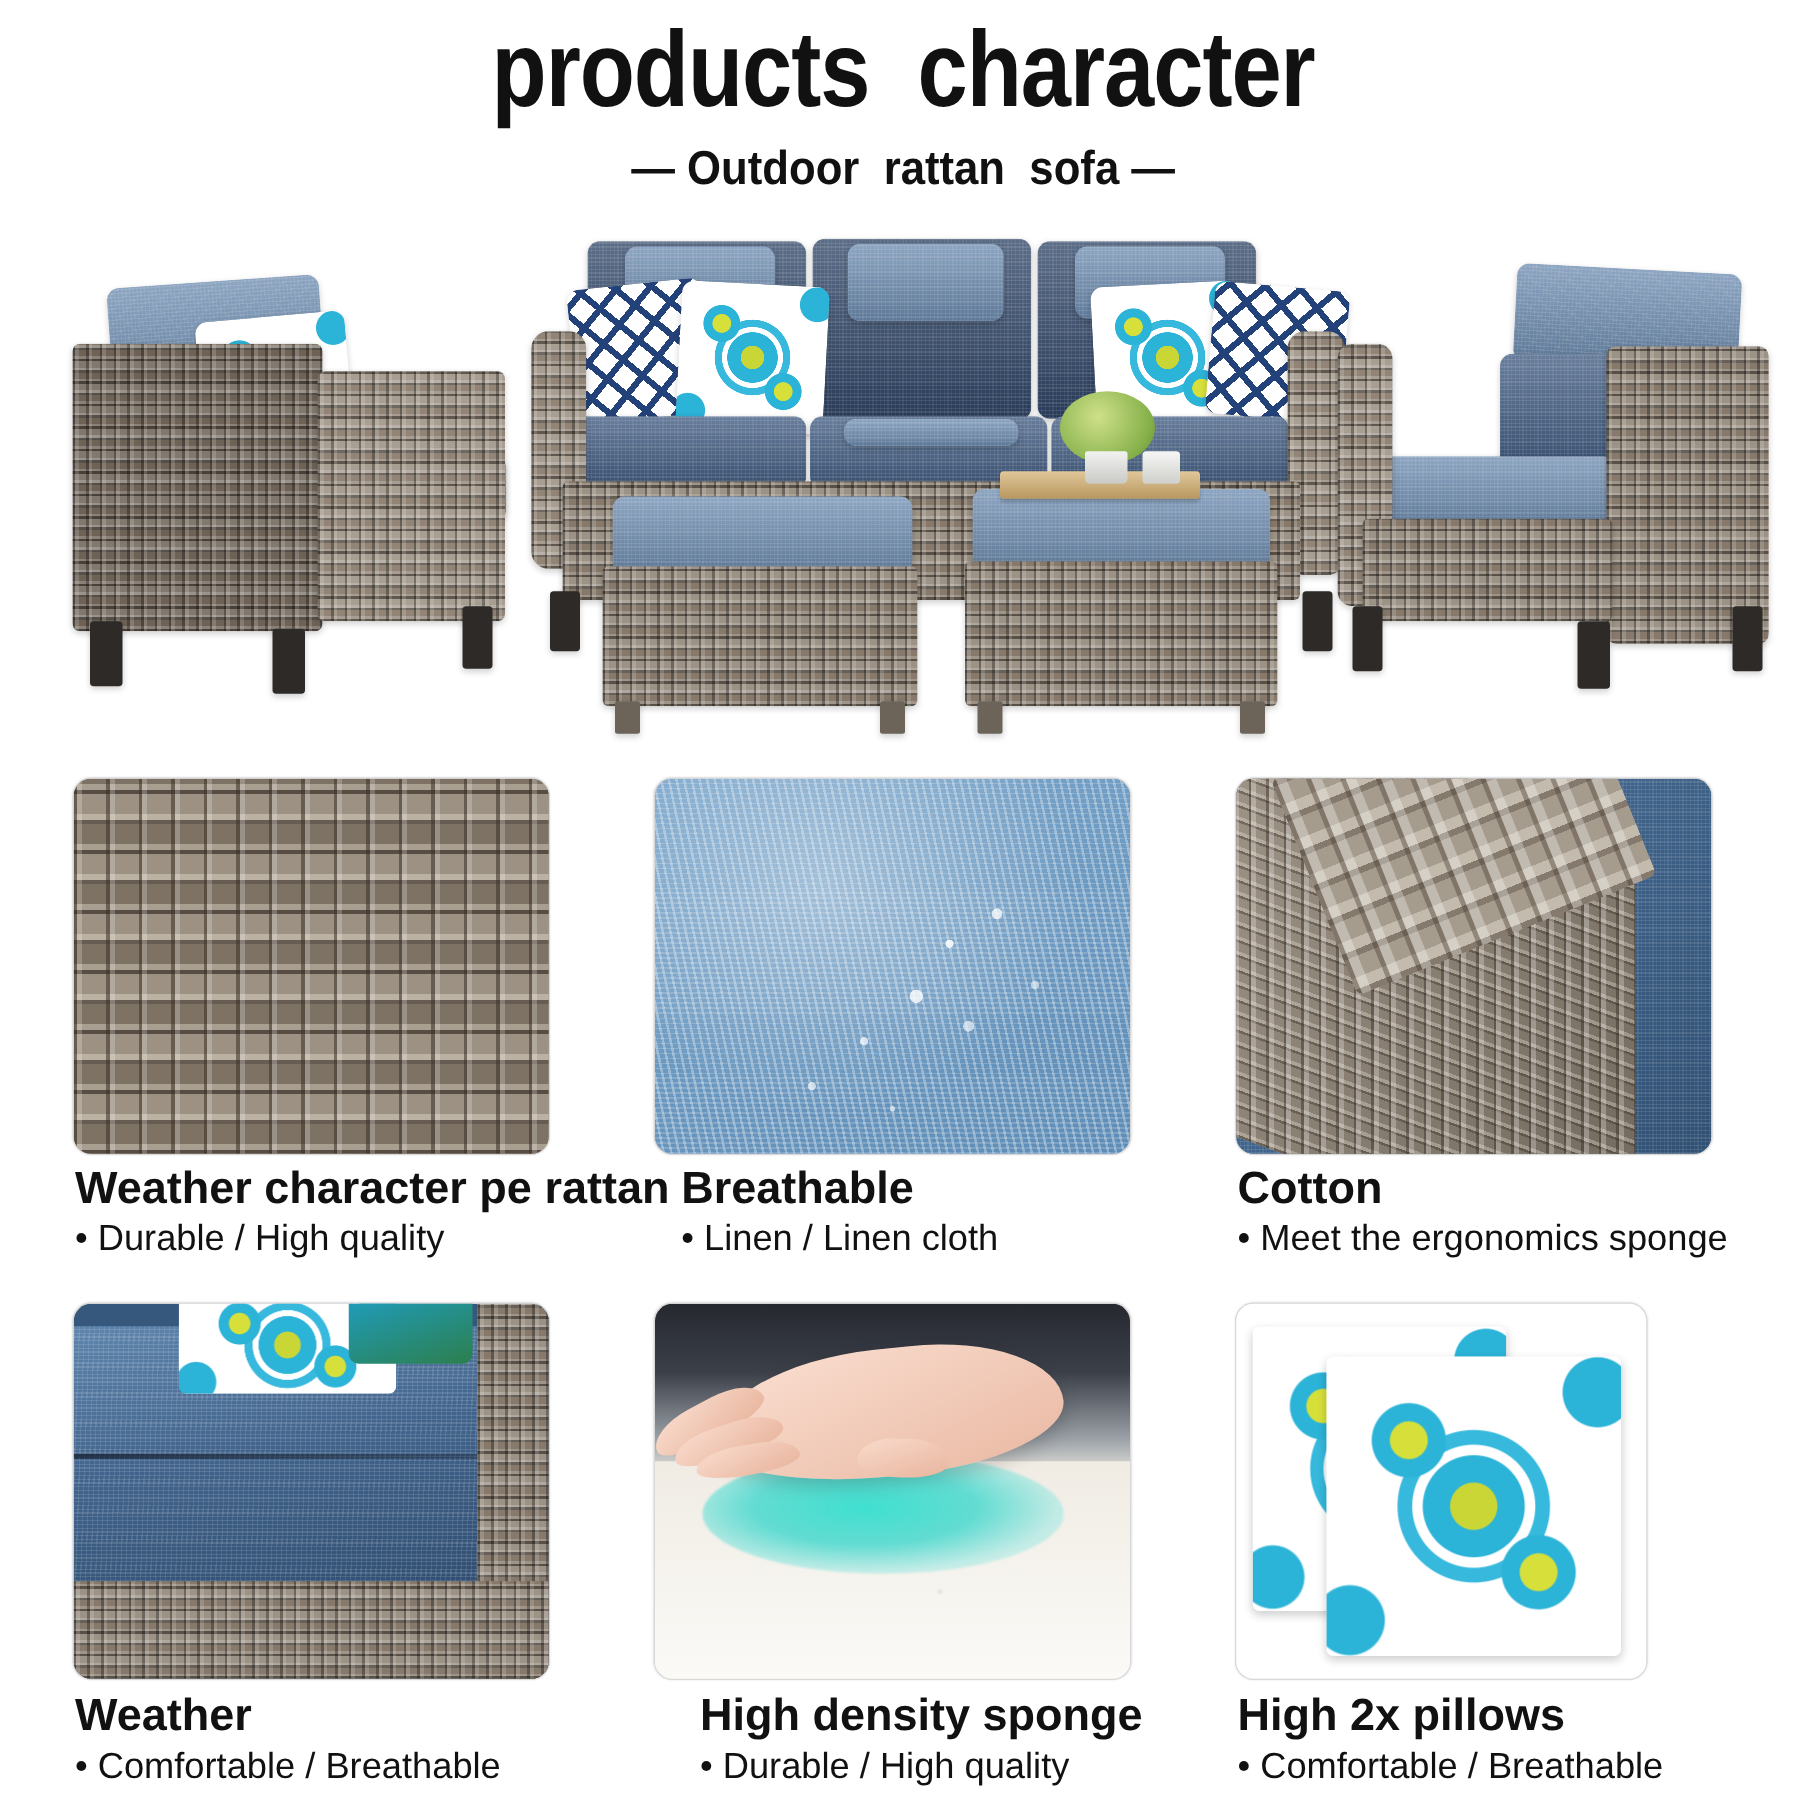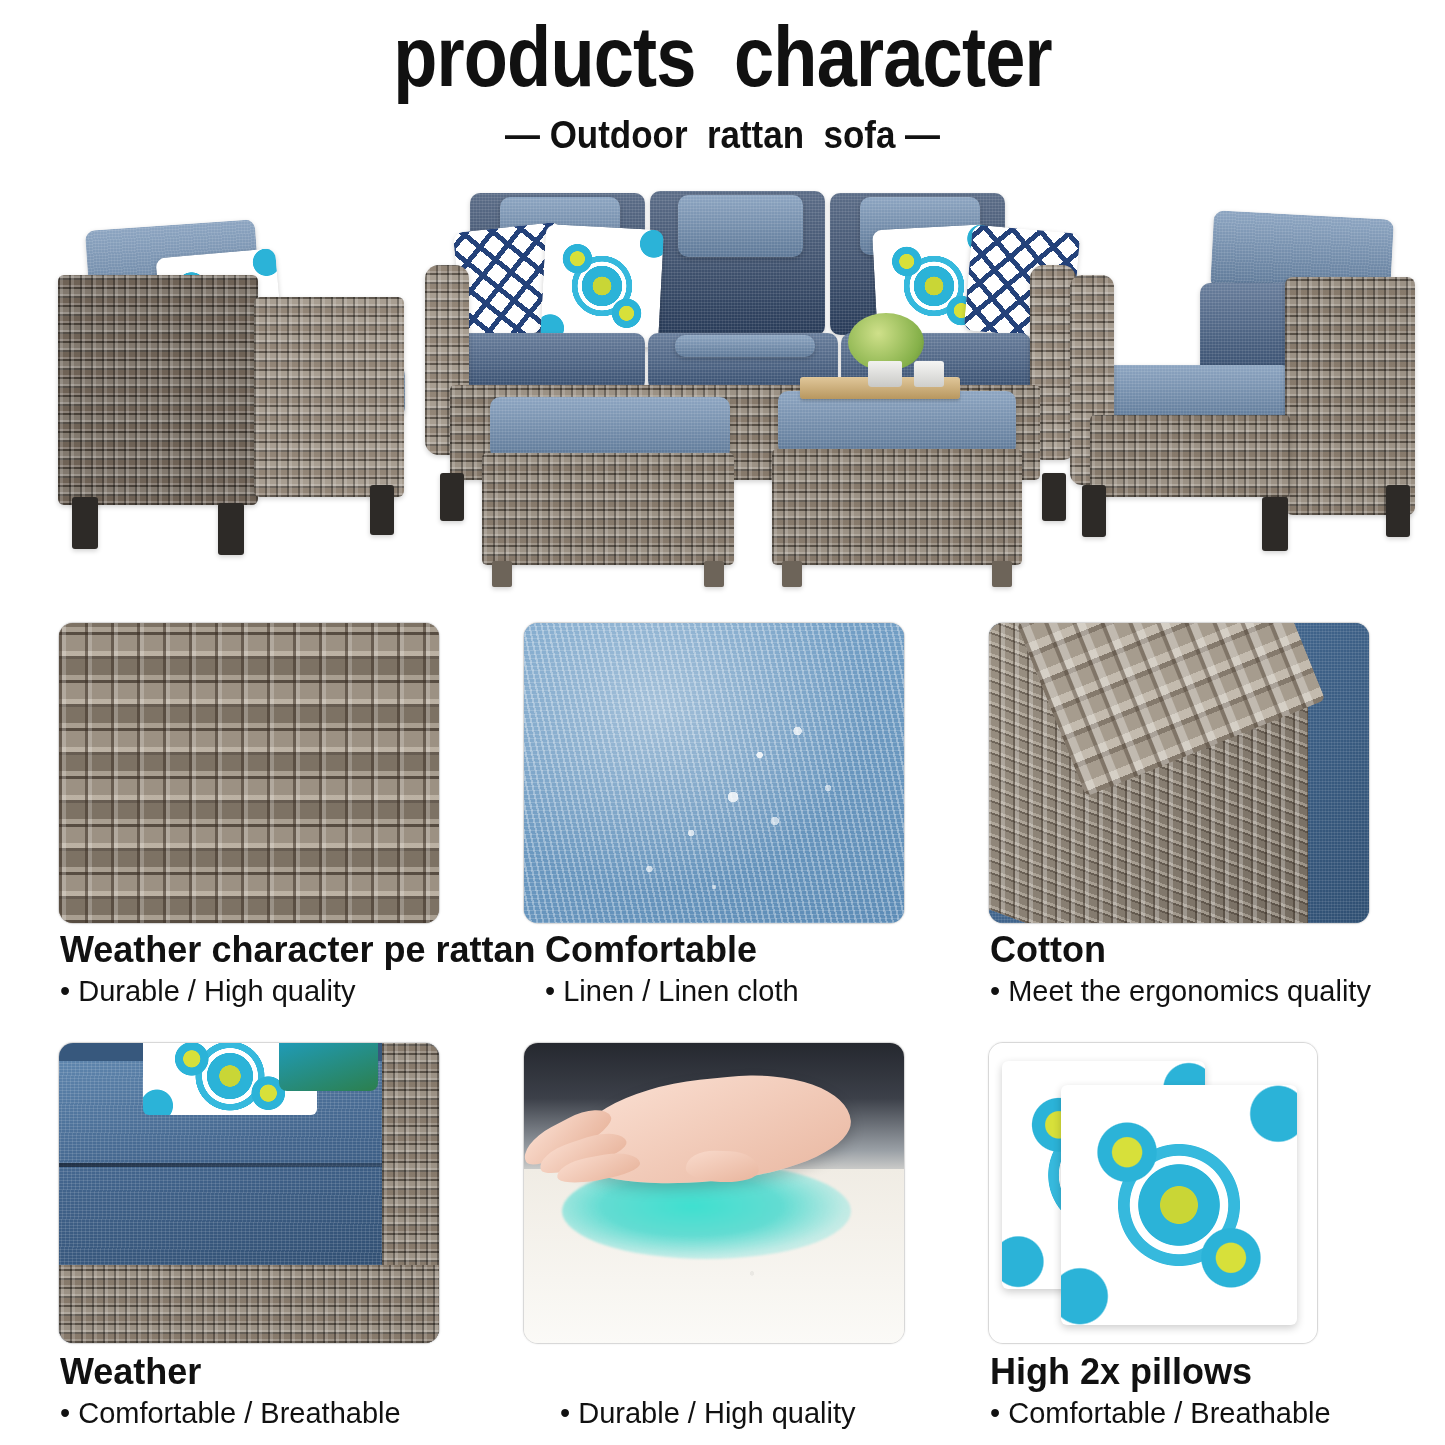--- a/index.html
+++ b/index.html
@@ -272,25 +272,25 @@
     <div class="tile-inner tex-arm">
       <div class="arm-blue"></div>
       <div class="arm-body"></div>
       <div class="arm-top"></div>
     </div>
   </div>
 
   <div class="cap-title" style="left:60px;top:930px;">Weather character pe rattan</div>
   <div class="cap-sub" style="left:60px;top:974px;">• Durable / High quality</div>
 
-  <div class="cap-title" style="left:545px;top:930px;">Comfortable</div>
+  <div class="cap-title" style="left:545px;top:930px;">Breathable</div>
   <div class="cap-sub" style="left:545px;top:974px;">• Linen  / Linen cloth</div>
 
   <div class="cap-title" style="left:990px;top:930px;">Cotton</div>
-  <div class="cap-sub" style="left:990px;top:974px;">• Meet the ergonomics quality</div>
+  <div class="cap-sub" style="left:990px;top:974px;">• Meet the ergonomics sponge</div>
 
   <div class="tile" style="left:58px;top:1042px;width:380px;height:300px;">
     <div class="tile-inner tex-wash">
       <div class="wash-seat"></div>
       <div class="wash-seam"></div>
       <div class="wash-pillow suzani"></div>
       <div class="wash-pillow2"></div>
       <div class="wash-wick-r wicker"></div>
       <div class="wash-wick-b wicker"></div>
     </div>
@@ -313,18 +313,19 @@
   <div class="tile" style="left:988px;top:1042px;width:328px;height:300px;">
     <div class="tile-inner tex-pillows">
       <div class="pw suzani" style="left:4%;top:6%;width:62%;height:76%;"></div>
       <div class="pw suzani" style="left:22%;top:14%;width:72%;height:80%;"></div>
     </div>
   </div>
 
   <div class="cap-title" style="left:60px;top:1352px;">Weather</div>
   <div class="cap-sub" style="left:60px;top:1396px;">• Comfortable / Breathable</div>
 
+  <div class="cap-title" style="left:560px;top:1352px;">High density sponge</div>
   <div class="cap-sub" style="left:560px;top:1396px;">• Durable / High quality</div>
 
   <div class="cap-title" style="left:990px;top:1352px;">High 2x pillows</div>
   <div class="cap-sub" style="left:990px;top:1396px;">• Comfortable / Breathable</div>
 
 </div>
 
 </body></html>

